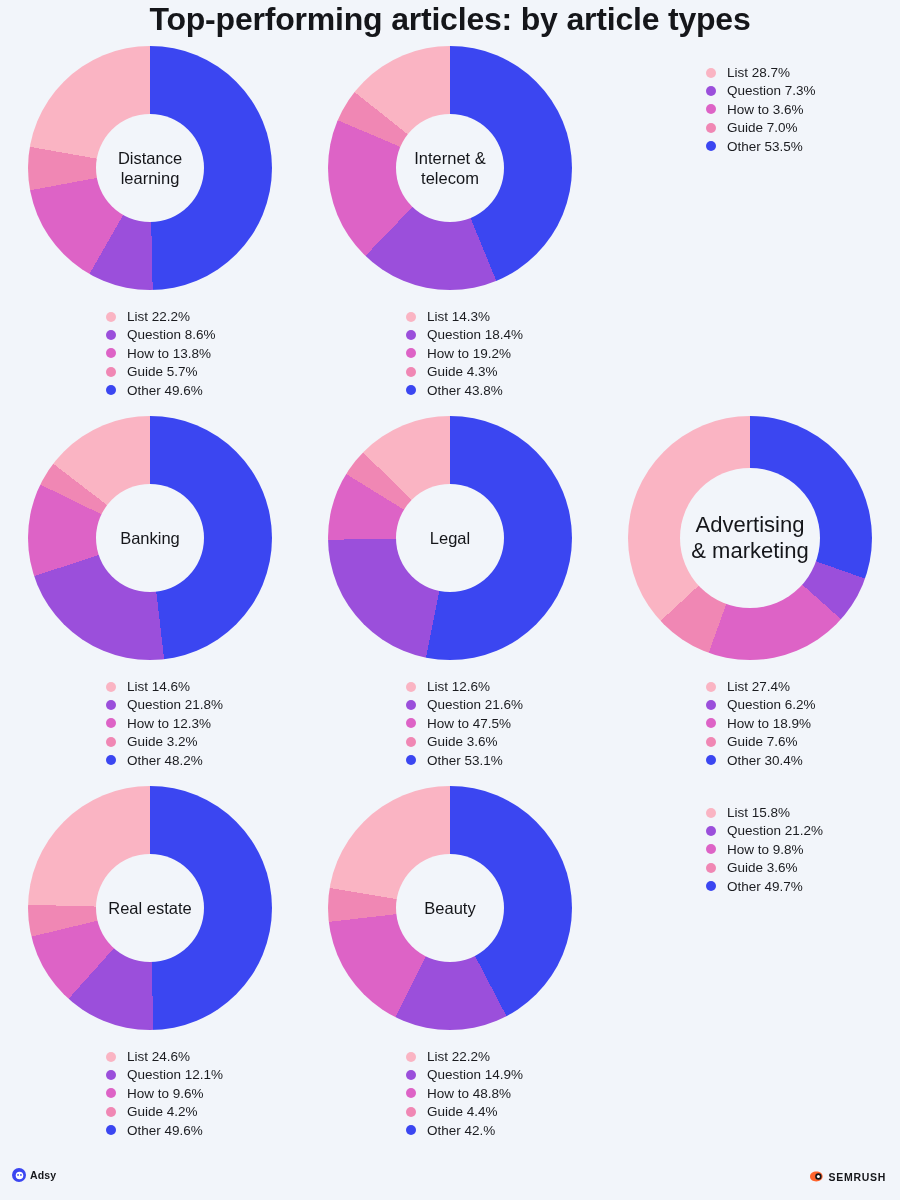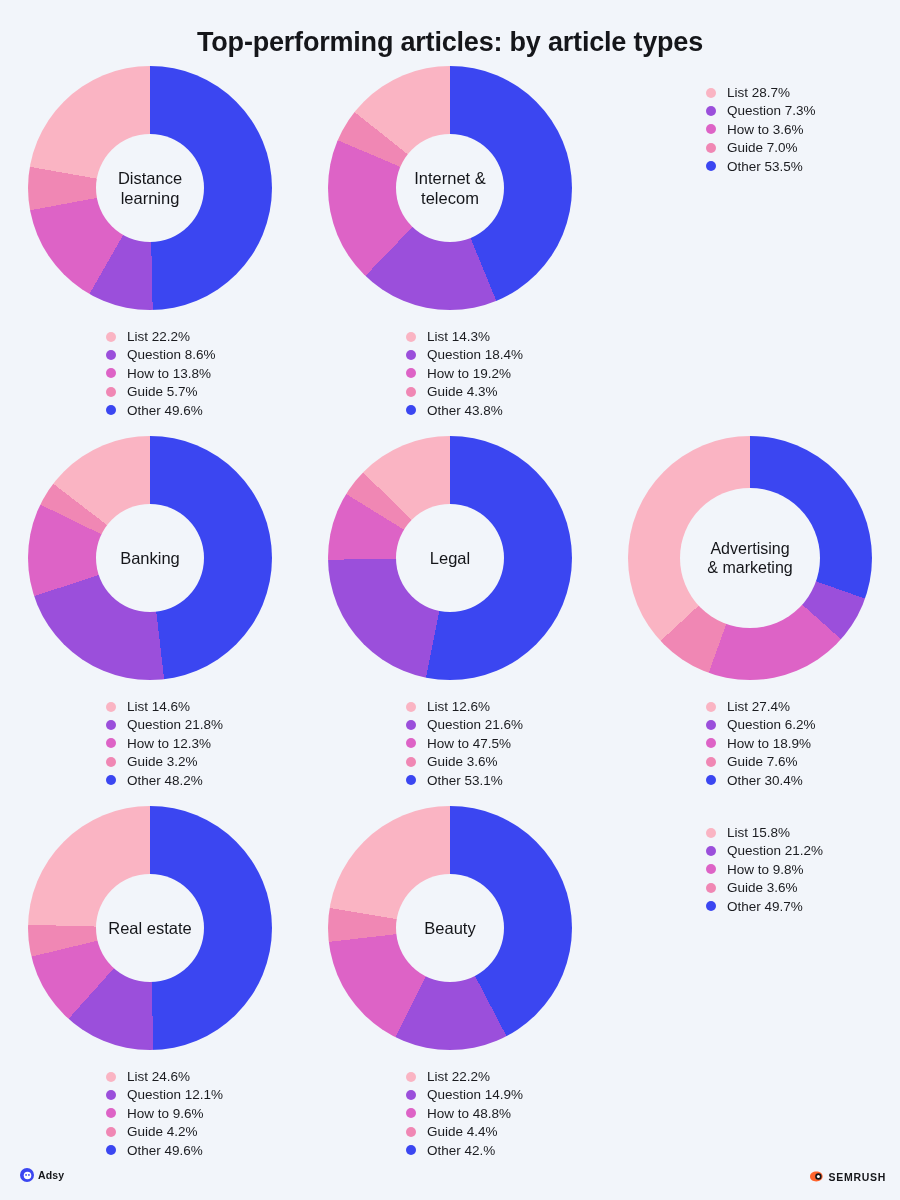--- a/index.html
+++ b/index.html
@@ -9,25 +9,24 @@
     font-family: "Liberation Sans", sans-serif;
     overflow: hidden;
   }
   #page {
     position: relative;
     width: 900px; height: 1200px;
     background: #F2F5FA;
   }
   #title {
     text-align: center;
-    font-size: 27px;
+    font-size: 32px;
     font-weight: bold;
     color: #15161a;
     letter-spacing: -0.2px;
-    padding-top: 26px;
     line-height: 1.2;
   }
   #grid {
     display: grid;
     grid-template-columns: repeat(3, 300px);
     grid-template-rows: repeat(3, 370px);
     margin-top: 8px;
   }
   .cell {
     position: relative;
@@ -58,21 +57,21 @@
   }
   .hole.sz-normal { width: 108px; height: 108px; }
   .hole.sz-large  { width: 140px; height: 140px; }
   .center-label {
     font-size: 16.5px;
     color: #15161a;
     line-height: 1.22;
     white-space: pre-line;
     padding: 0 4px;
   }
-  .hole.sz-large .center-label { font-size: 16px; }
+  .hole.sz-large .center-label { font-size: 22px; }
   .legend {
     margin-top: 17px;
     align-self: flex-start;
     margin-left: 106px;
   }
   .legend-row {
     display: flex;
     align-items: center;
     height: 18.4px;
   }
@@ -87,21 +86,21 @@
     color: #1b1c20;
     white-space: nowrap;
   }
   #footer {
     position: absolute;
     left: 0; right: 0; bottom: 0;
     height: 40px;
   }
   .brand-left {
     position: absolute;
-    left: 20px; top: 8px;
+    left: 12px; top: 8px;
     display: flex;
     align-items: center;
     gap: 4px;
   }
   .adsy-mark {
     width: 14px; height: 14px;
     border-radius: 50%;
     background: #3B46F1;
     display: flex; align-items: center; justify-content: center;
   }

